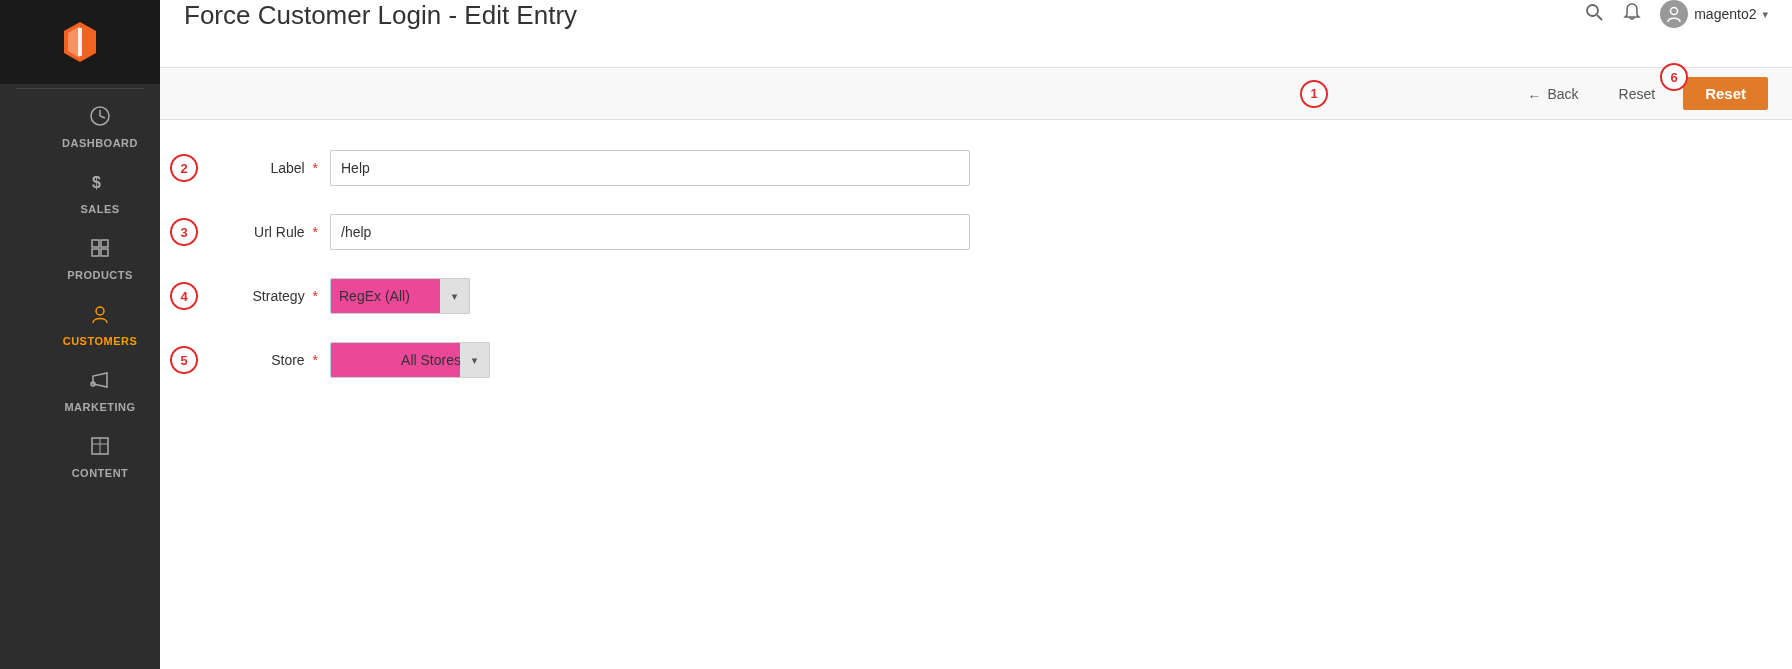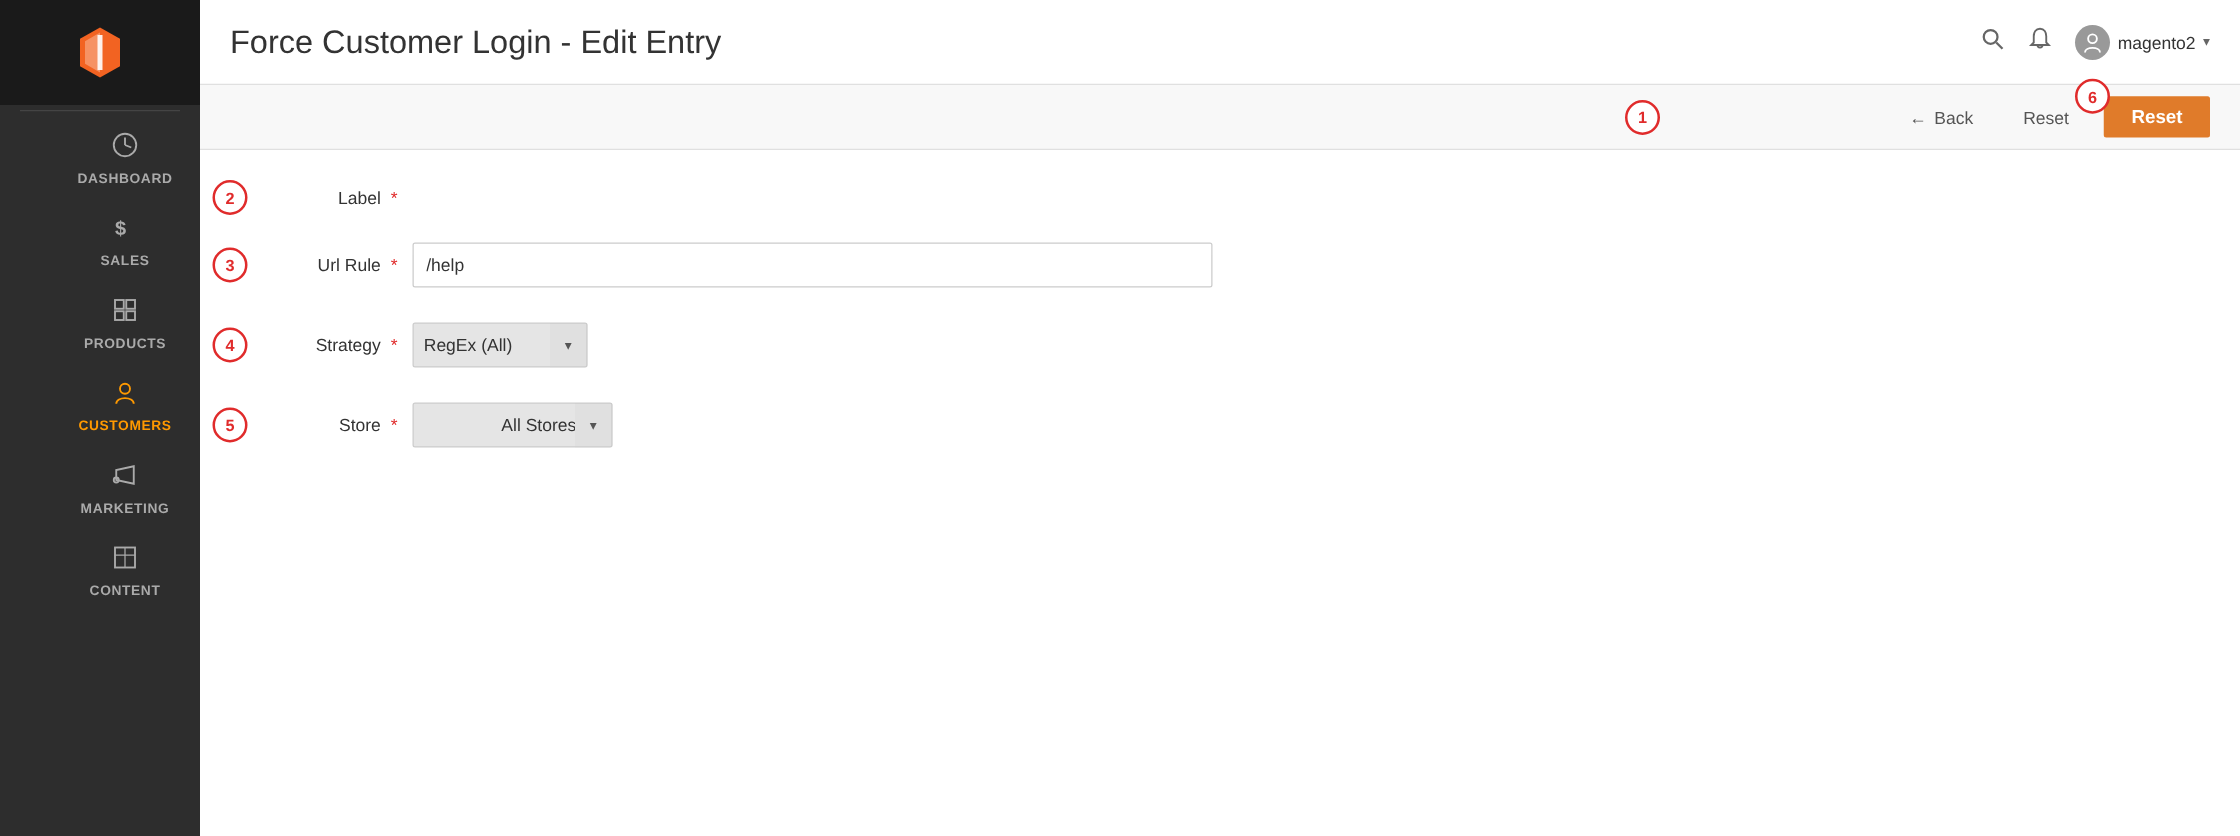--- a/index.html
+++ b/index.html
@@ -59,21 +59,21 @@
       flex-direction: column;
       height: 100%;
       overflow: hidden;
     }
 
     
     .top-header {
       background: #fff;
       border-bottom: 1px solid #e0e0e0;
       display: flex;
-      align-items: center;
+      align-items: flex-start;
       padding: 0 24px;
       height: 68px;
       flex-shrink: 0;
     }
     .page-title {
       font-size: 26px;
       font-weight: 300;
       color: #333;
       flex: 1;
     }
@@ -205,21 +205,21 @@
       color: #333;
       background: #fff;
     }
     .form-select {
       height: 36px;
       border: 1px solid #ccc;
       border-radius: 2px;
       padding: 0 8px;
       font-size: 14px;
       color: #333;
-      background: #e5e5e5;
+      background: #ec4899;
       cursor: pointer;
       appearance: none;
       -webkit-appearance: none;
       padding-right: 28px;
       min-width: 140px;
     }
     .select-wrapper {
       position: relative;
       display: inline-block;
     }
@@ -380,20 +380,21 @@
     </div>
   </div>
 
   <div class="form-area">
 
     <div class="form-row">
       <div class="row-badge">2</div>
       <label class="form-label">
         Label <span class="required-star">*</span>
       </label>
+      <input class="form-input" type="text" value="Help" style="">
     </div>
 
     <div class="form-row">
       <div class="row-badge">3</div>
       <label class="form-label">
         Url Rule <span class="required-star">*</span>
       </label>
       <input class="form-input" type="text" value="/help" style="">
     </div>
 

